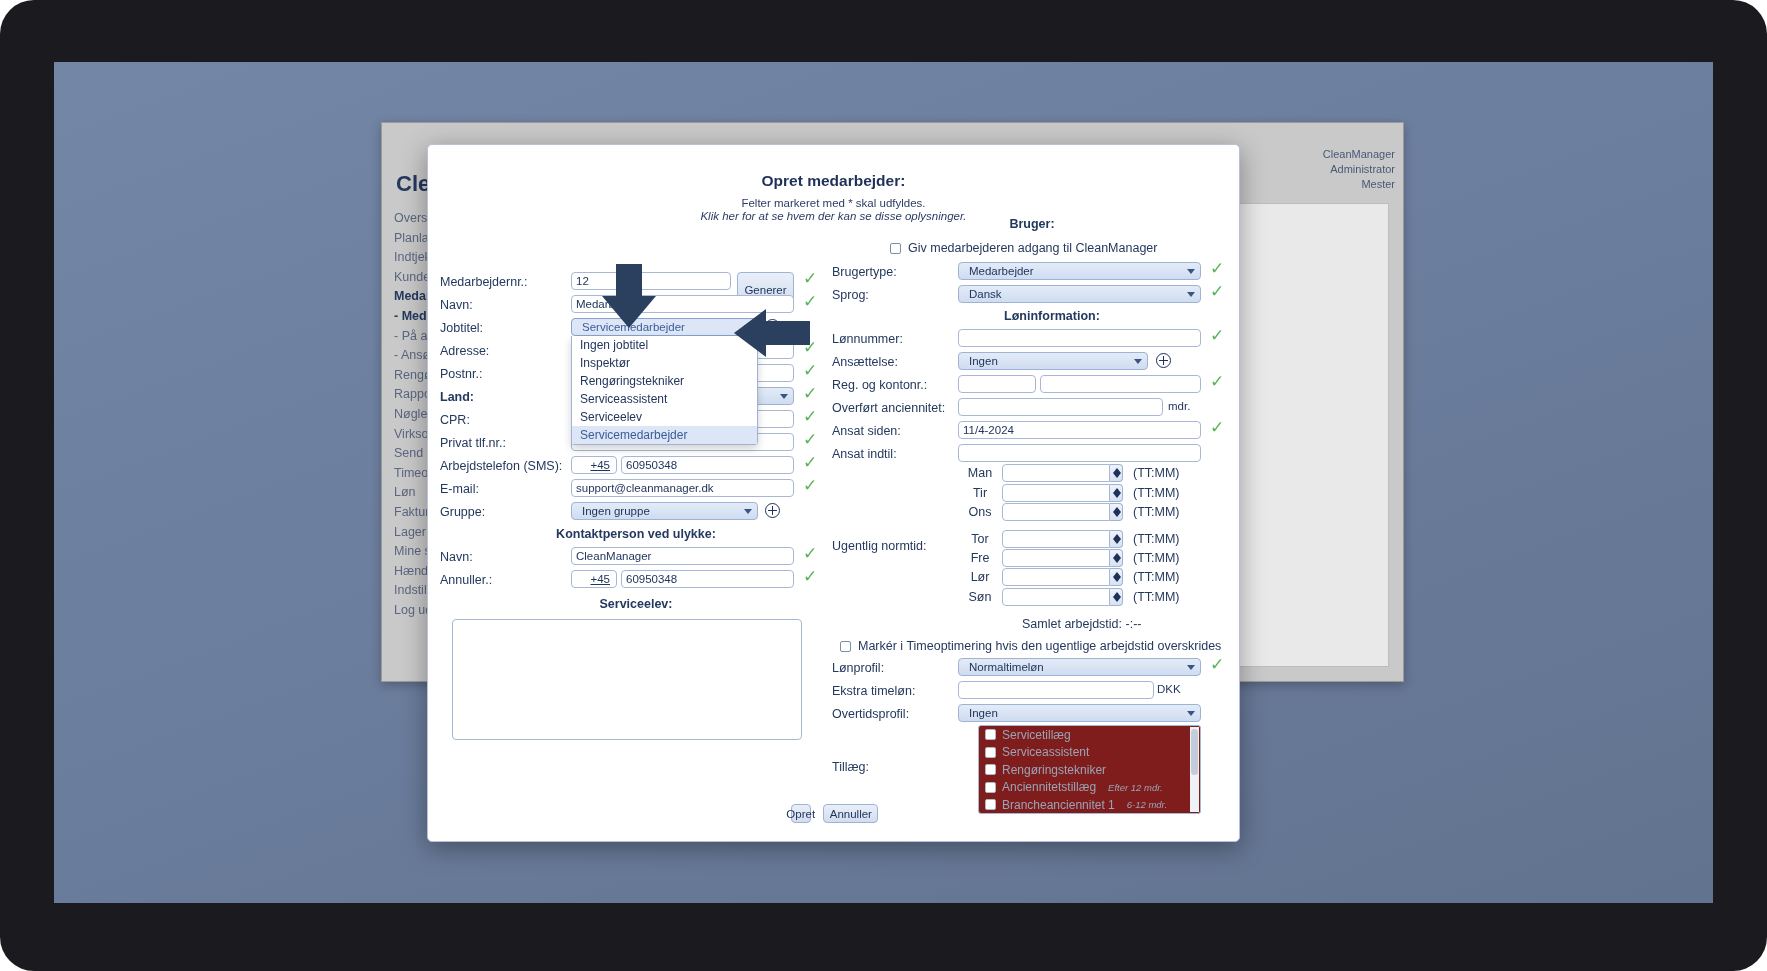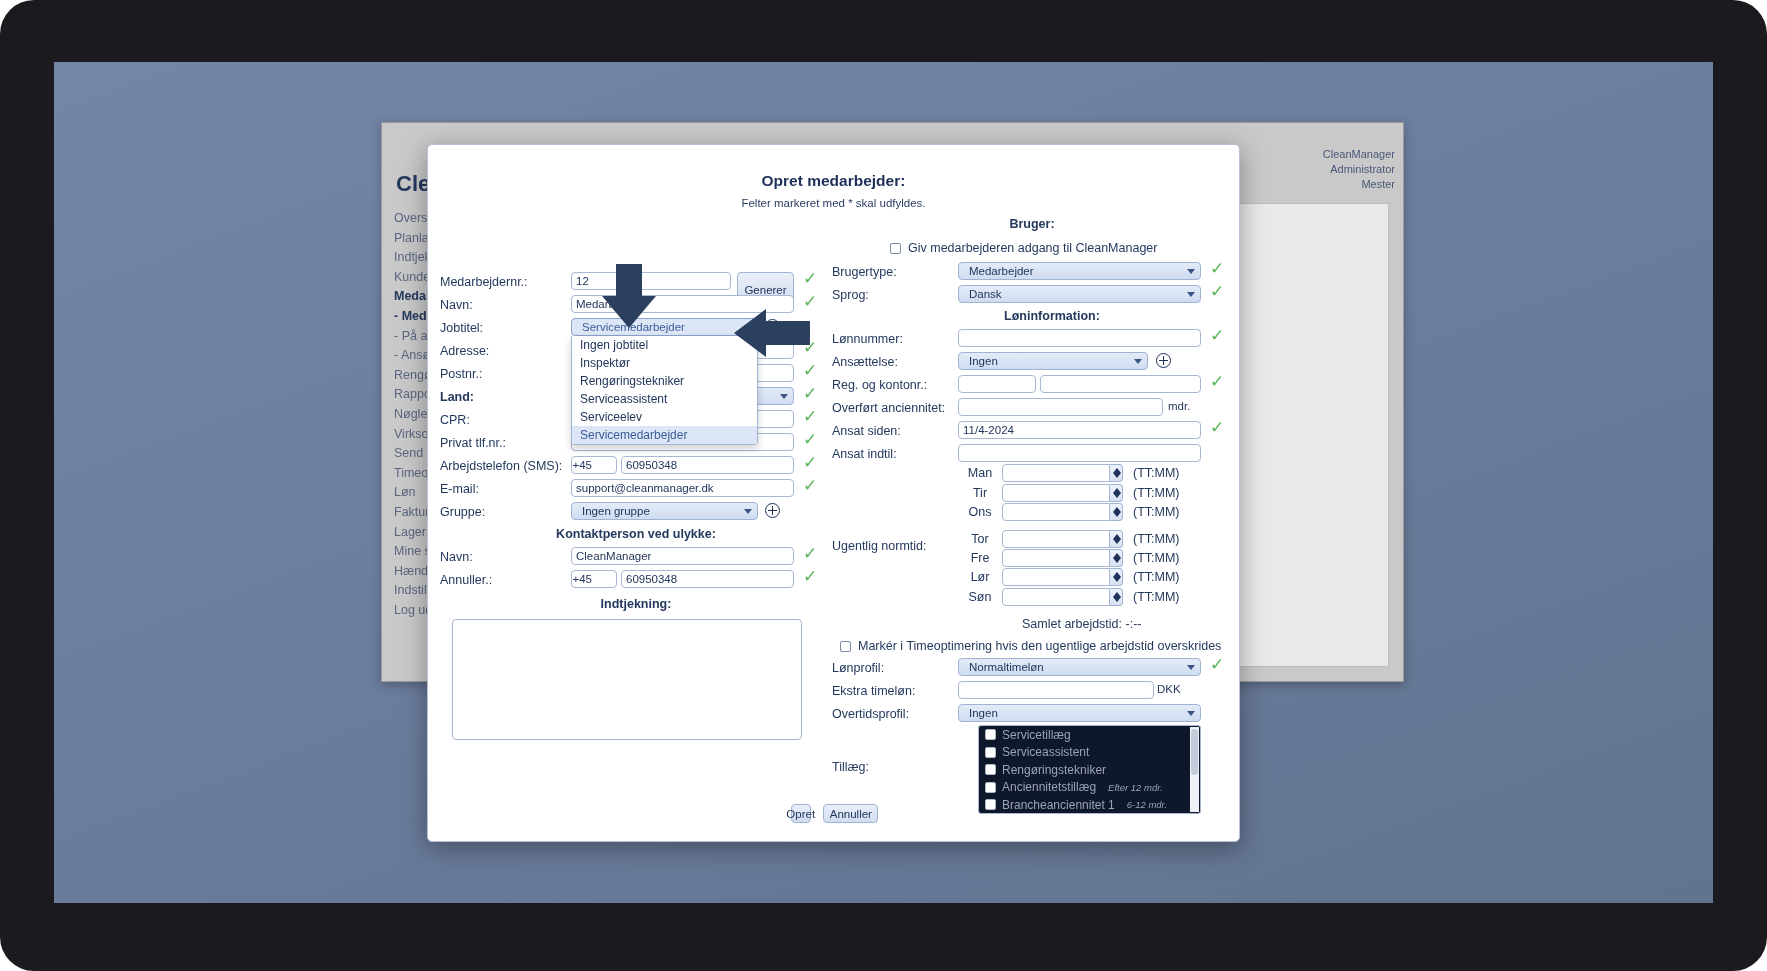--- a/index.html
+++ b/index.html
@@ -99,21 +99,21 @@
     border-radius: 4px;
     height: 18px;
     font-family: "Liberation Sans", sans-serif;
     font-size: 11.5px;
     color: #22365c;
     padding: 0 4px;
     line-height: 16px;
     display: flex; align-items: center;
     overflow: hidden; white-space: nowrap;
   }
-  .inp.right { justify-content: flex-end; padding-right: 24px; }
+  .inp.right { justify-content: flex-end; padding-right: 6px; text-decoration: underline; }
 
   .sel {
     background: linear-gradient(#e3ebf7,#cfdcf1);
     border: 1px solid #9fb3d4;
     border-radius: 4px;
     height: 18px;
     font-size: 11.5px;
     color: #22365c;
     padding-left: 10px; padding-right: 16px;
     display: flex; align-items: center;
@@ -212,21 +212,21 @@
     padding-left: 8px;
     white-space: nowrap;
   }
   #jobtitle-dropdown .opt.sel-opt {
     background: #dce6f6;
     color: #3a5c99;
   }
 
   
   #tillaeg-list {
-    background: #0f172a;
+    background: #7f1d1d;
     border: 1px solid #a8b8d4;
     border-radius: 3px;
     overflow: hidden;
     position: relative;
   }
   #tillaeg-list .trow {
     display: flex; align-items: center;
     height: 17.5px;
     font-size: 12px;
     color: #9aa4b6;
@@ -297,20 +297,21 @@
           <div>Indstillinger</div>
           <div>Log ud</div>
         </div>
       <div id="app-inner-panel"></div>
     </div>
 
     <div id="modal">
 
       <div class="modal-title">Opret medarbejder:</div>
       <div class="modal-sub">Felter markeret med * skal udfyldes.</div>
+      <div class="modal-sub2">Klik her for at se hvem der kan se disse oplysninger.</div>
 
       <div id="left-col" style="position:absolute; left:12px; top:122px; width:392px;">
 
         <div style="position:absolute; left:0; top:8px;" class="lbl">Medarbejdernr.:</div>
         <div class="inp" style="position:absolute; left:131px; top:5px; width:160px;">12</div>
         <div class="btn" style="position:absolute; left:297px; top:5px; width:57px;">Generer</div>
         <div class="tick" style="position:absolute; left:363px; top:3px;">✓</div>
 
         <div style="position:absolute; left:0; top:31px;" class="lbl">Navn:</div>
         <div class="inp" style="position:absolute; left:131px; top:28px; width:223px;">Medarbejder</div>
@@ -366,21 +367,21 @@
 
         <div style="position:absolute; left:0; top:283px;" class="lbl">Navn:</div>
         <div class="inp" style="position:absolute; left:131px; top:280px; width:223px;">CleanManager</div>
         <div class="tick" style="position:absolute; left:363px; top:278px;">✓</div>
 
         <div style="position:absolute; left:0; top:306px;" class="lbl">Annuller.:</div>
         <div class="inp right" style="position:absolute; left:131px; top:303px; width:46px;">+45</div>
         <div class="inp" style="position:absolute; left:181px; top:303px; width:173px;">60950348</div>
         <div class="tick" style="position:absolute; left:363px; top:301px;">✓</div>
 
-        <div class="lbl-b" style="position:absolute; left:0; top:330px; width:392px; text-align:center;">Indtjekning:</div>
+        <div class="lbl-b" style="position:absolute; left:0; top:330px; width:392px; text-align:center;">Serviceelev:</div>
         <textarea class="kommentar" style="position: absolute; left: 12px; top: 352px; width: 350px; height: 121px;" value=""></textarea>
       </div>
 
       <div id="jobtitle-dropdown" style="left:143px; top:191px; width:187px;">
           <div class="opt">Ingen jobtitel</div>
           <div class="opt">Inspektør</div>
           <div class="opt">Rengøringstekniker</div>
           <div class="opt">Serviceassistent</div>
           <div class="opt">Serviceelev</div>
           <div class="opt sel-opt">Servicemedarbejder</div>

